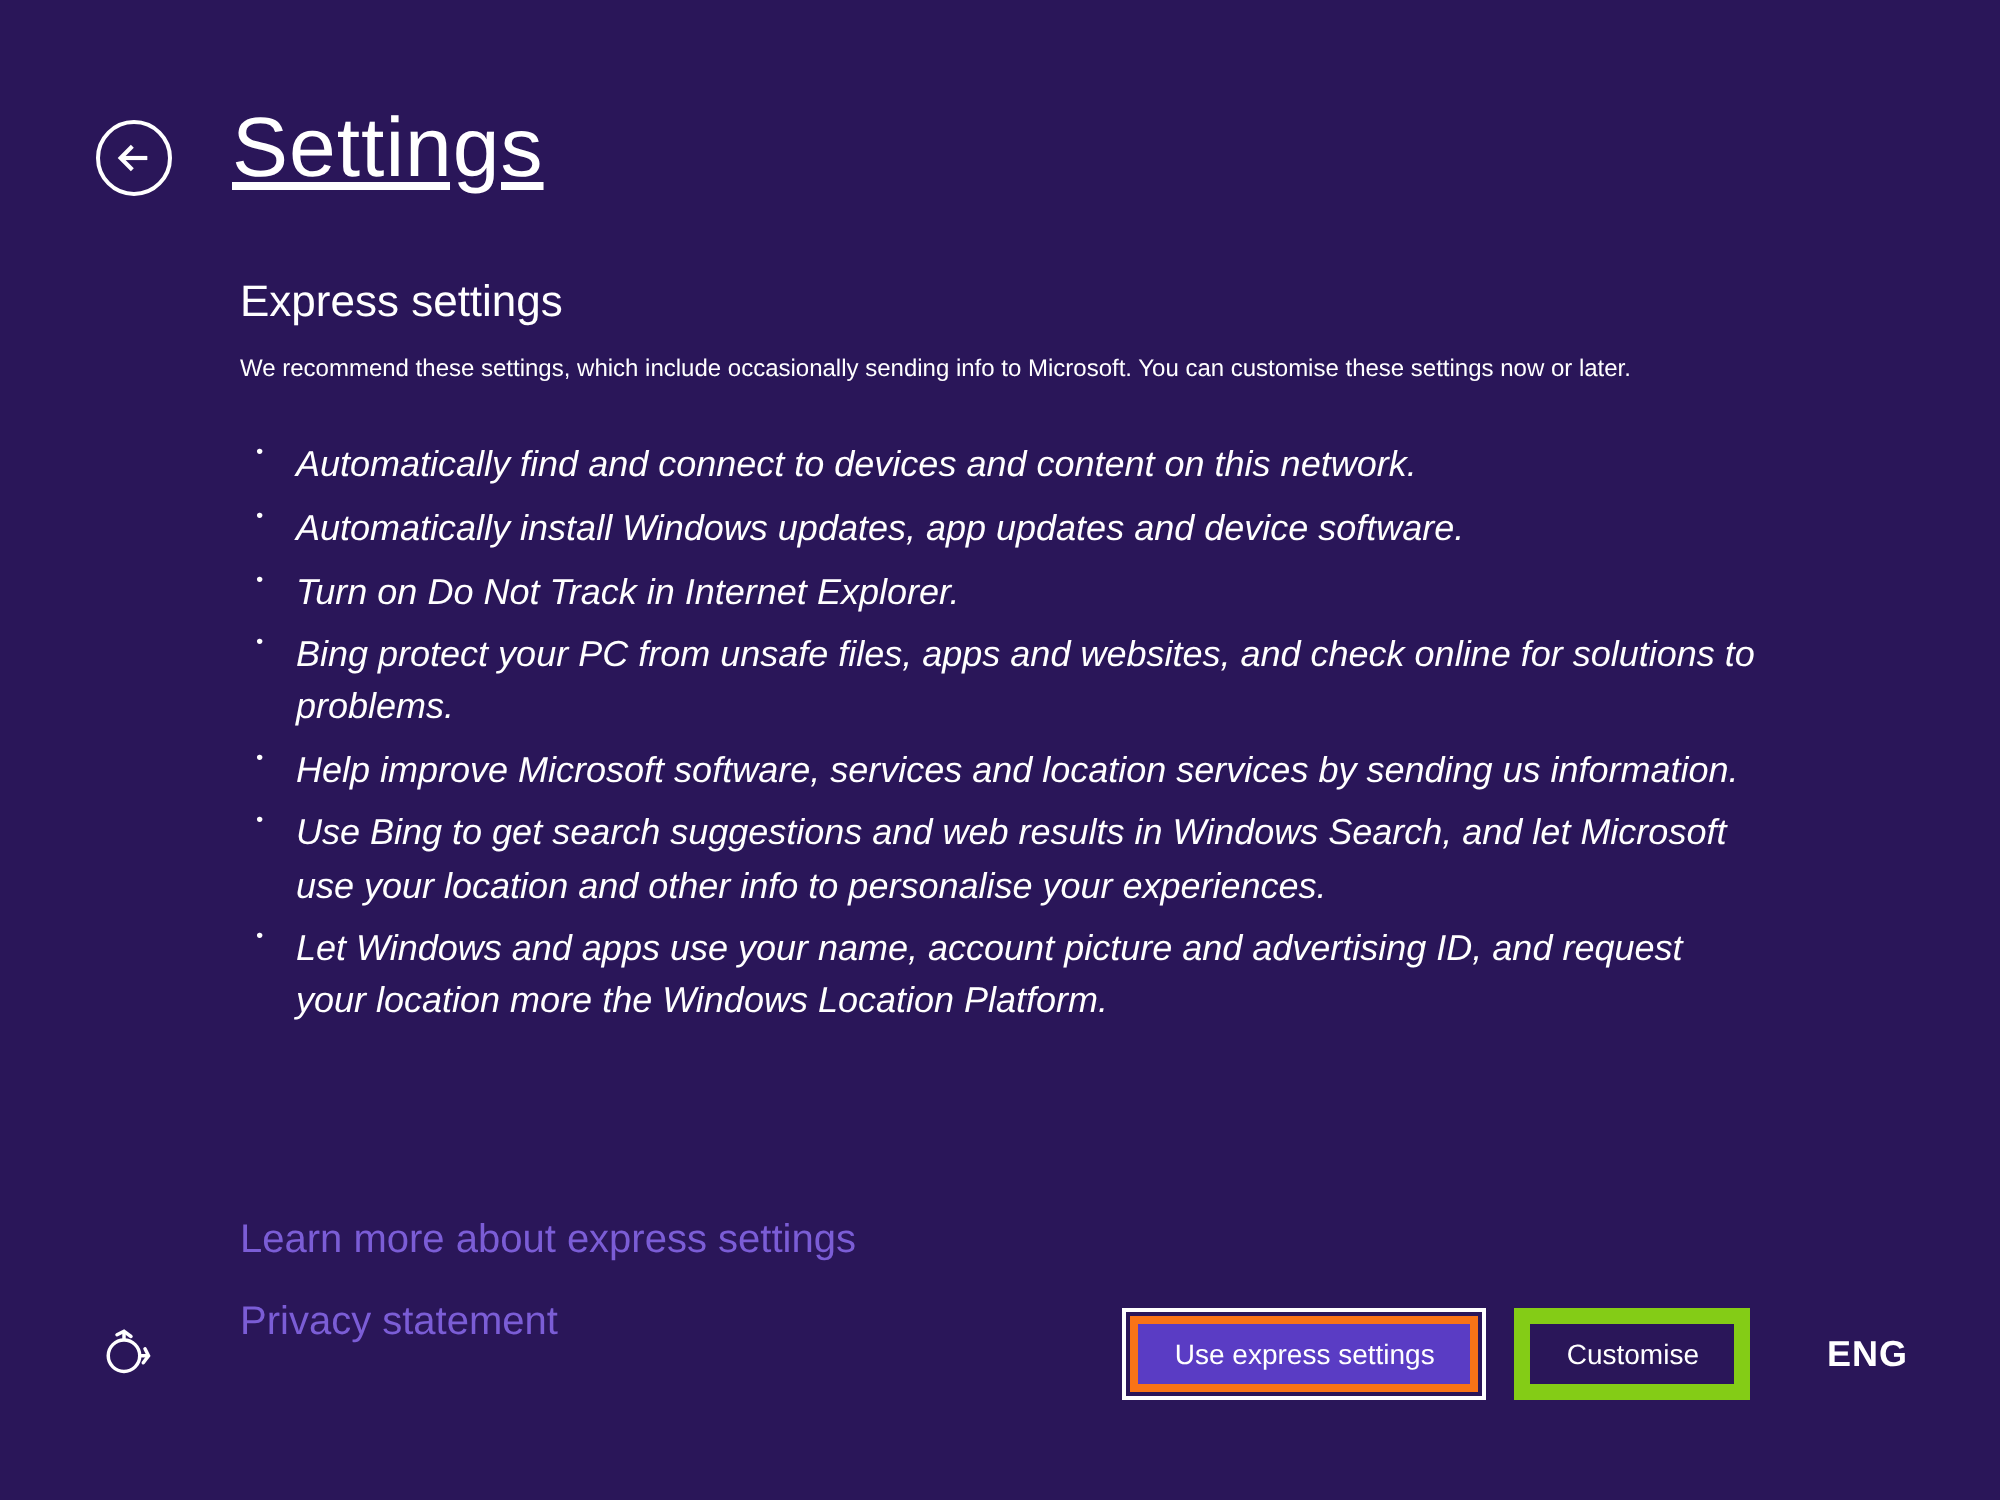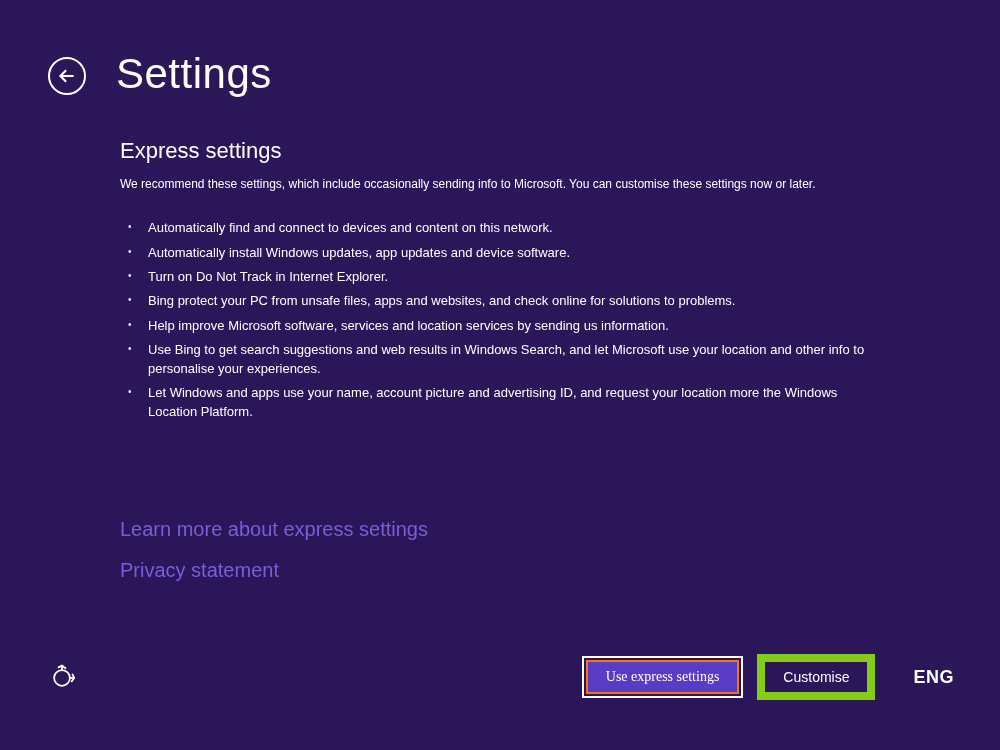--- a/index.html
+++ b/index.html
@@ -11,22 +11,23 @@
       width: 1000px;
       height: 750px;
       background-color: #2a1659;
       font-family: "Segoe UI", "Segoe UI Light", Arial, sans-serif;
       color: #ffffff;
       overflow: hidden;
       position: relative;
     }
     .header {
       display: flex;
-      align-items: center;
+      align-items: flex-end;
       padding: 50px 0 0 48px;
+      text-decoration: underline;
     }
     .back-button {
       width: 38px;
       height: 38px;
       border: 2px solid #ffffff;
       border-radius: 50%;
       display: flex;
       align-items: center;
       justify-content: center;
       cursor: pointer;
@@ -55,26 +56,27 @@
       line-height: 1.45;
       margin-bottom: 26px;
       color: #ffffff;
       max-width: 760px;
     }
     .bullet-list {
       list-style: none;
       padding-left: 6px;
     }
     .bullet-list li {
-      font-size: 13px;
+      font-size: 18px;
       line-height: 1.45;
       margin-bottom: 5.5px;
       padding-left: 22px;
       position: relative;
       max-width: 760px;
+      font-style: italic;
     }
     .bullet-list li::before {
       content: "•";
       position: absolute;
       left: 2px;
       top: 1px;
       font-size: 10px;
     }
     .links {
       margin-top: 96px;
@@ -109,24 +111,23 @@
       font-size: 14px;
       padding: 7px 18px;
       border: 8px solid #84cc16;
       background: transparent;
       color: #ffffff;
       cursor: pointer;
       margin-left: 18px;
     }
     .btn-primary {
       background-color: #5a3cc4;
-      border: 2px solid #f97316;
+      border: 4px solid #f97316;
       outline: 2px solid #ffffff;
       outline-offset: 2px;
-      font-family: Liberation Serif, serif;
     }
     .lang-indicator {
       font-size: 18px;
       font-weight: 600;
       margin-left: 38px;
       cursor: pointer;
       letter-spacing: 0.5px;
     }
   </style>
 </head>

